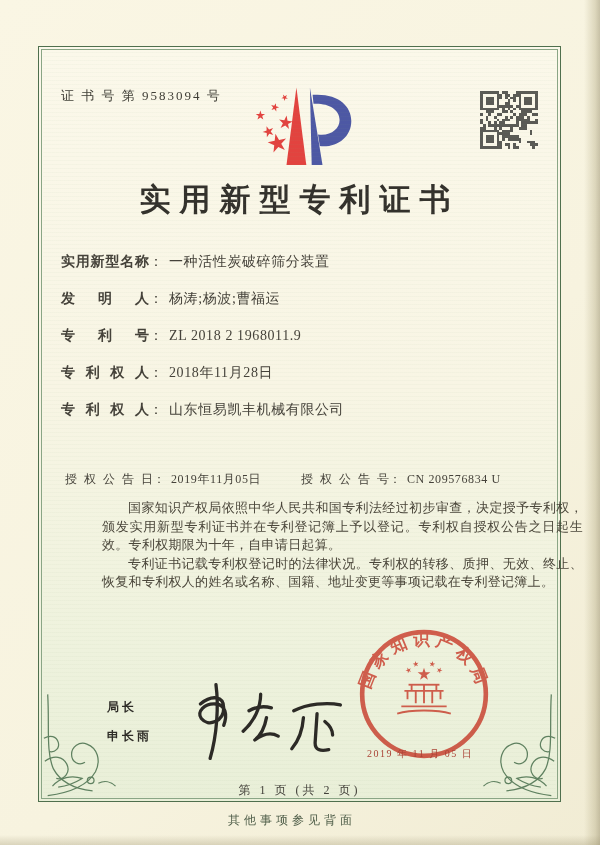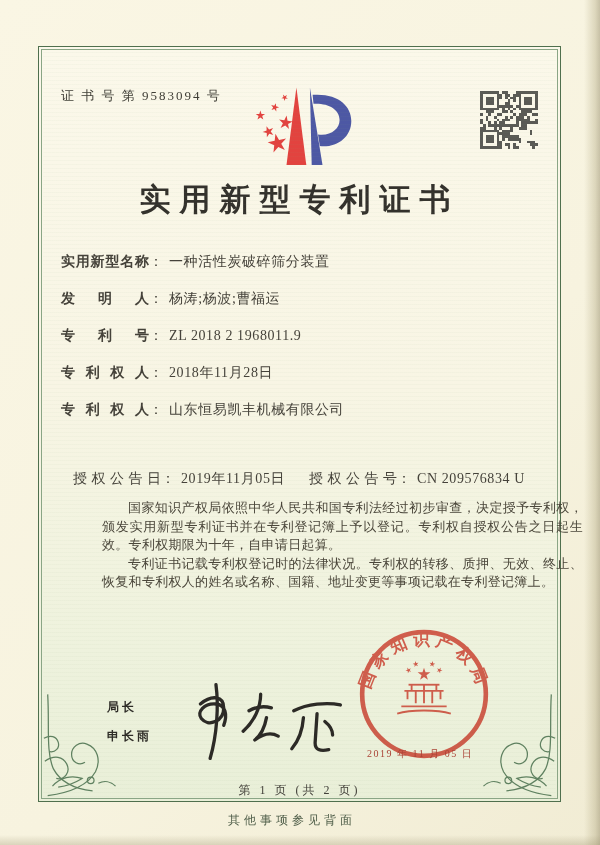--- a/index.html
+++ b/index.html
@@ -21,21 +21,21 @@
 
   .title{position:absolute;left:0;right:0;top:132px;margin:0;text-align:center;
          font-size:31px;font-weight:600;letter-spacing:9px;color:#33312c;}
 
   .fields{position:absolute;left:22px;top:196px;width:490px;z-index:2;}
   .frow{height:37px;line-height:37px;font-size:14px;color:#45423a;white-space:nowrap;}
   .flabel{display:inline-block;width:88px;text-align:justify;text-align-last:justify;vertical-align:top;font-weight:bold;}
   .fcolon{display:inline-block;margin-right:6px;}
   .fvalue{letter-spacing:.6px;margin-top:20px;}
 
-  .grant{position:absolute;left:34px;top:420px;width:495px;height:24px;line-height:24px;font-size:14px;color:#45423a;white-space:nowrap;z-index:2;}
+  .grant{position:absolute;left:26px;top:420px;width:495px;height:24px;line-height:24px;font-size:12px;color:#45423a;white-space:nowrap;z-index:2;}
   .grant .pair{position:absolute;top:0;}
   .grant .pair.left{left:0;}
   .grant .pair.right{left:236px;}
   .glabel{display:inline-block;width:88px;text-align:justify;text-align-last:justify;}
 
   .paras{position:absolute;left:22px;top:452px;width:481px;z-index:2;margin-left:41px;}
   .paras p{margin:0;font-size:13px;line-height:18.5px;color:#4a463a;text-indent:2em;text-align:justify;letter-spacing:.3px;}
 
   .signer{position:absolute;left:68px;top:652px;z-index:3;color:#2e2c27;font-weight:700;font-size:12px;letter-spacing:3px;font-family:Liberation Serif, serif;}
   .signer div{margin-bottom:12px;}

